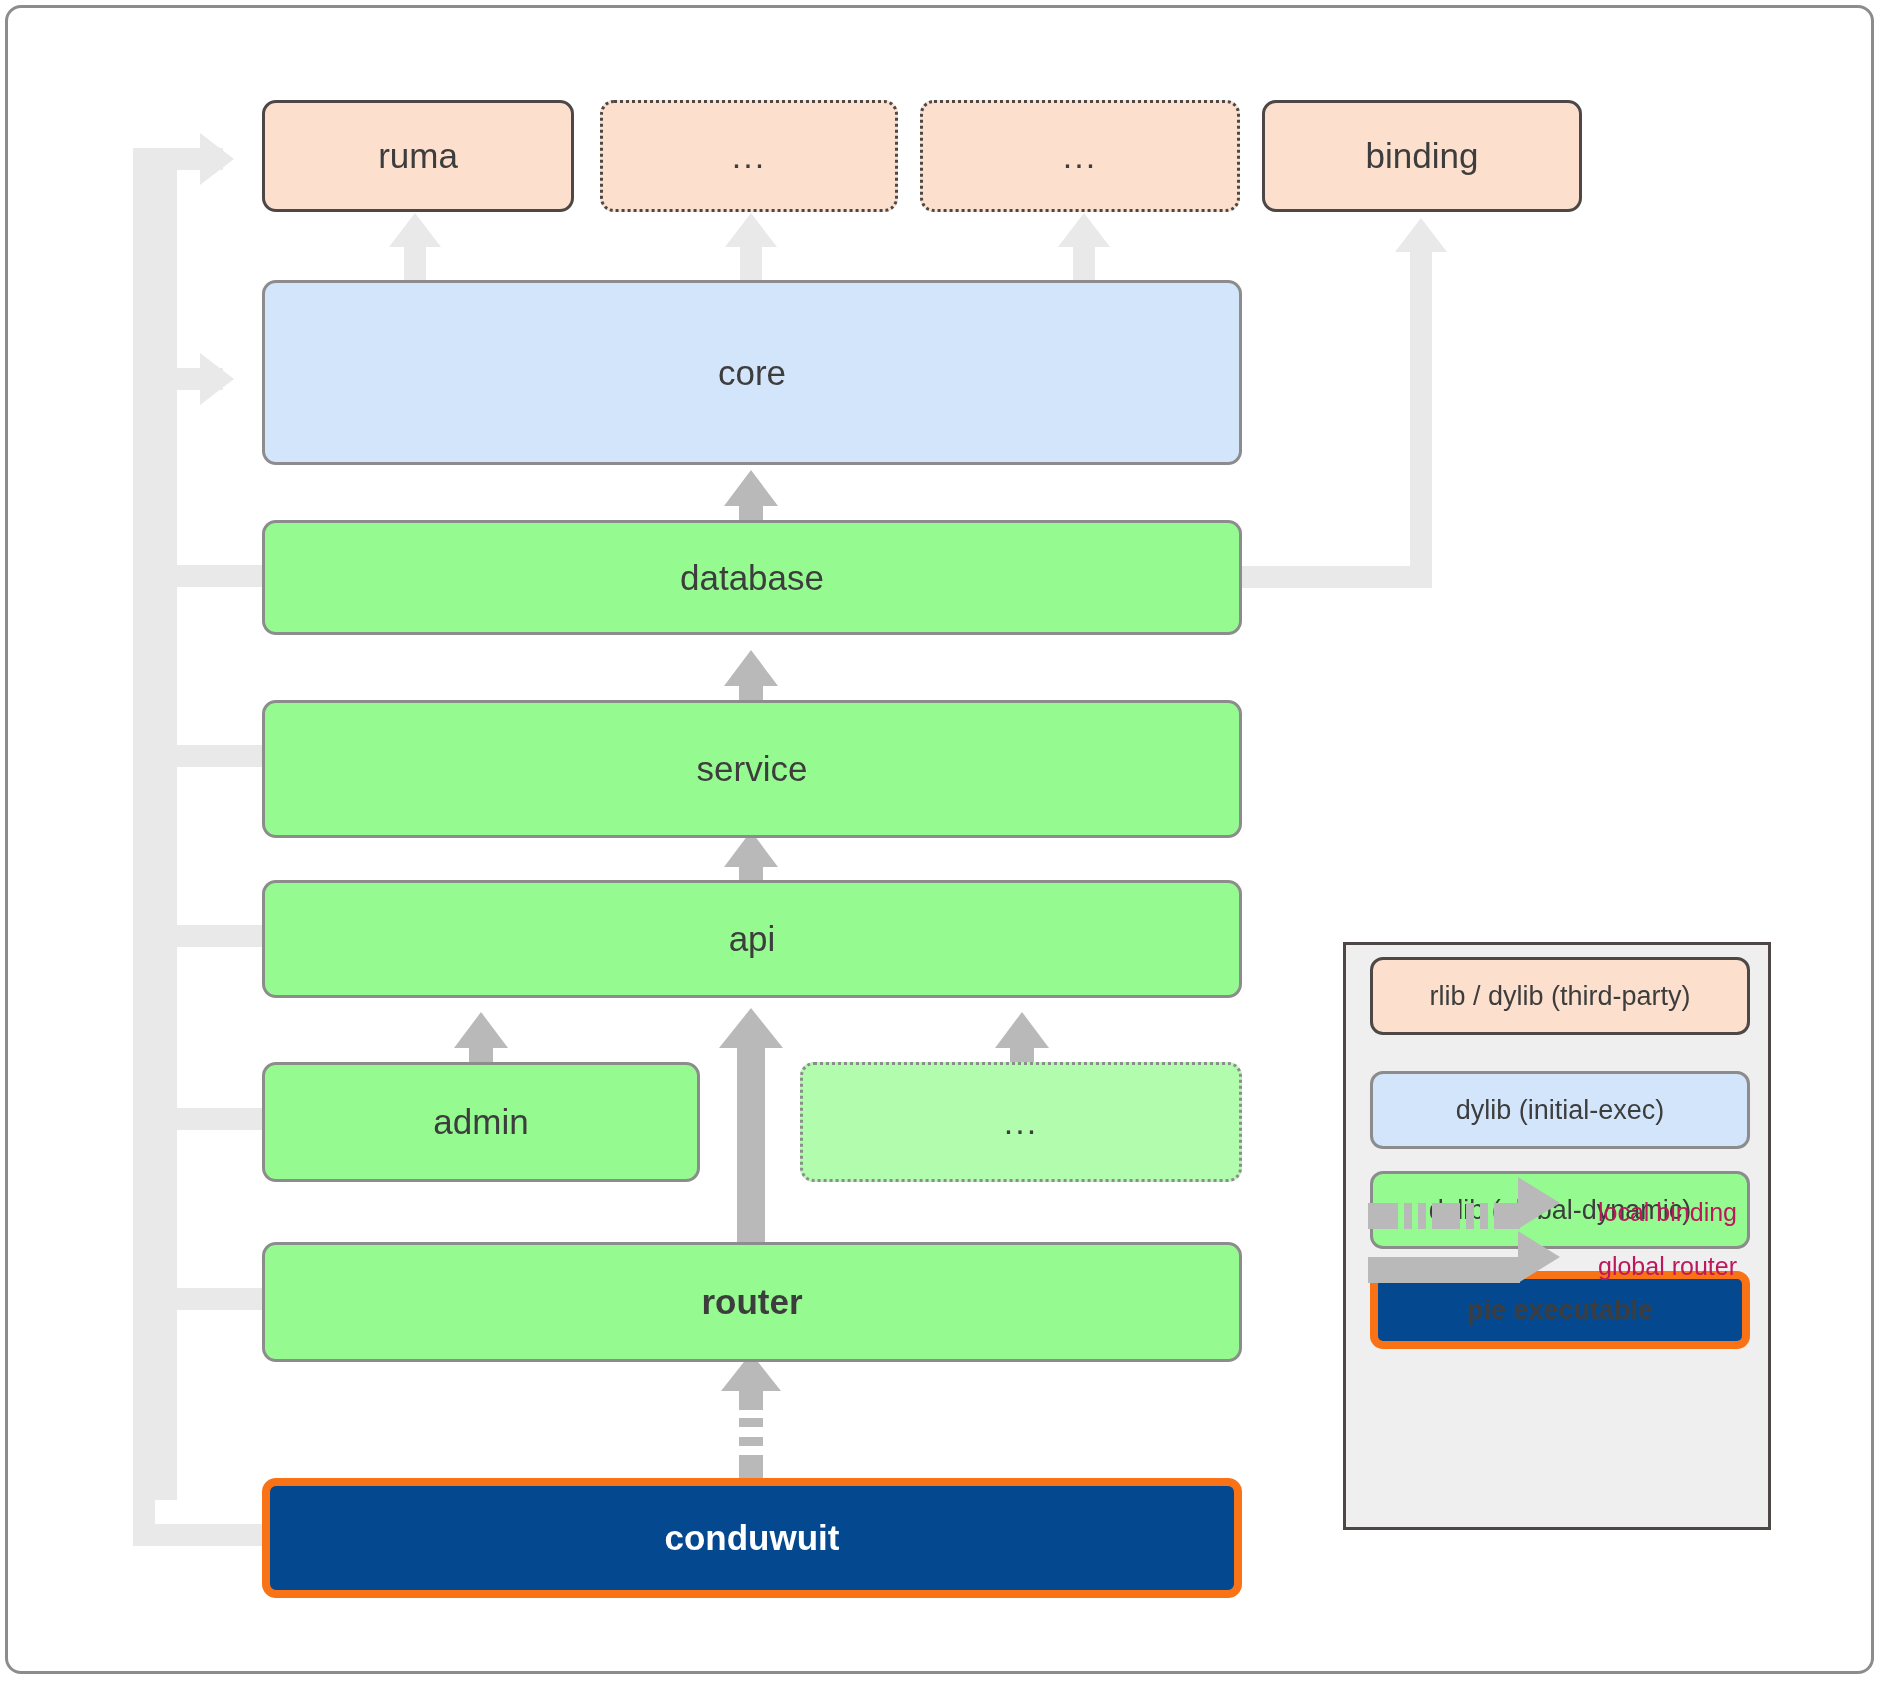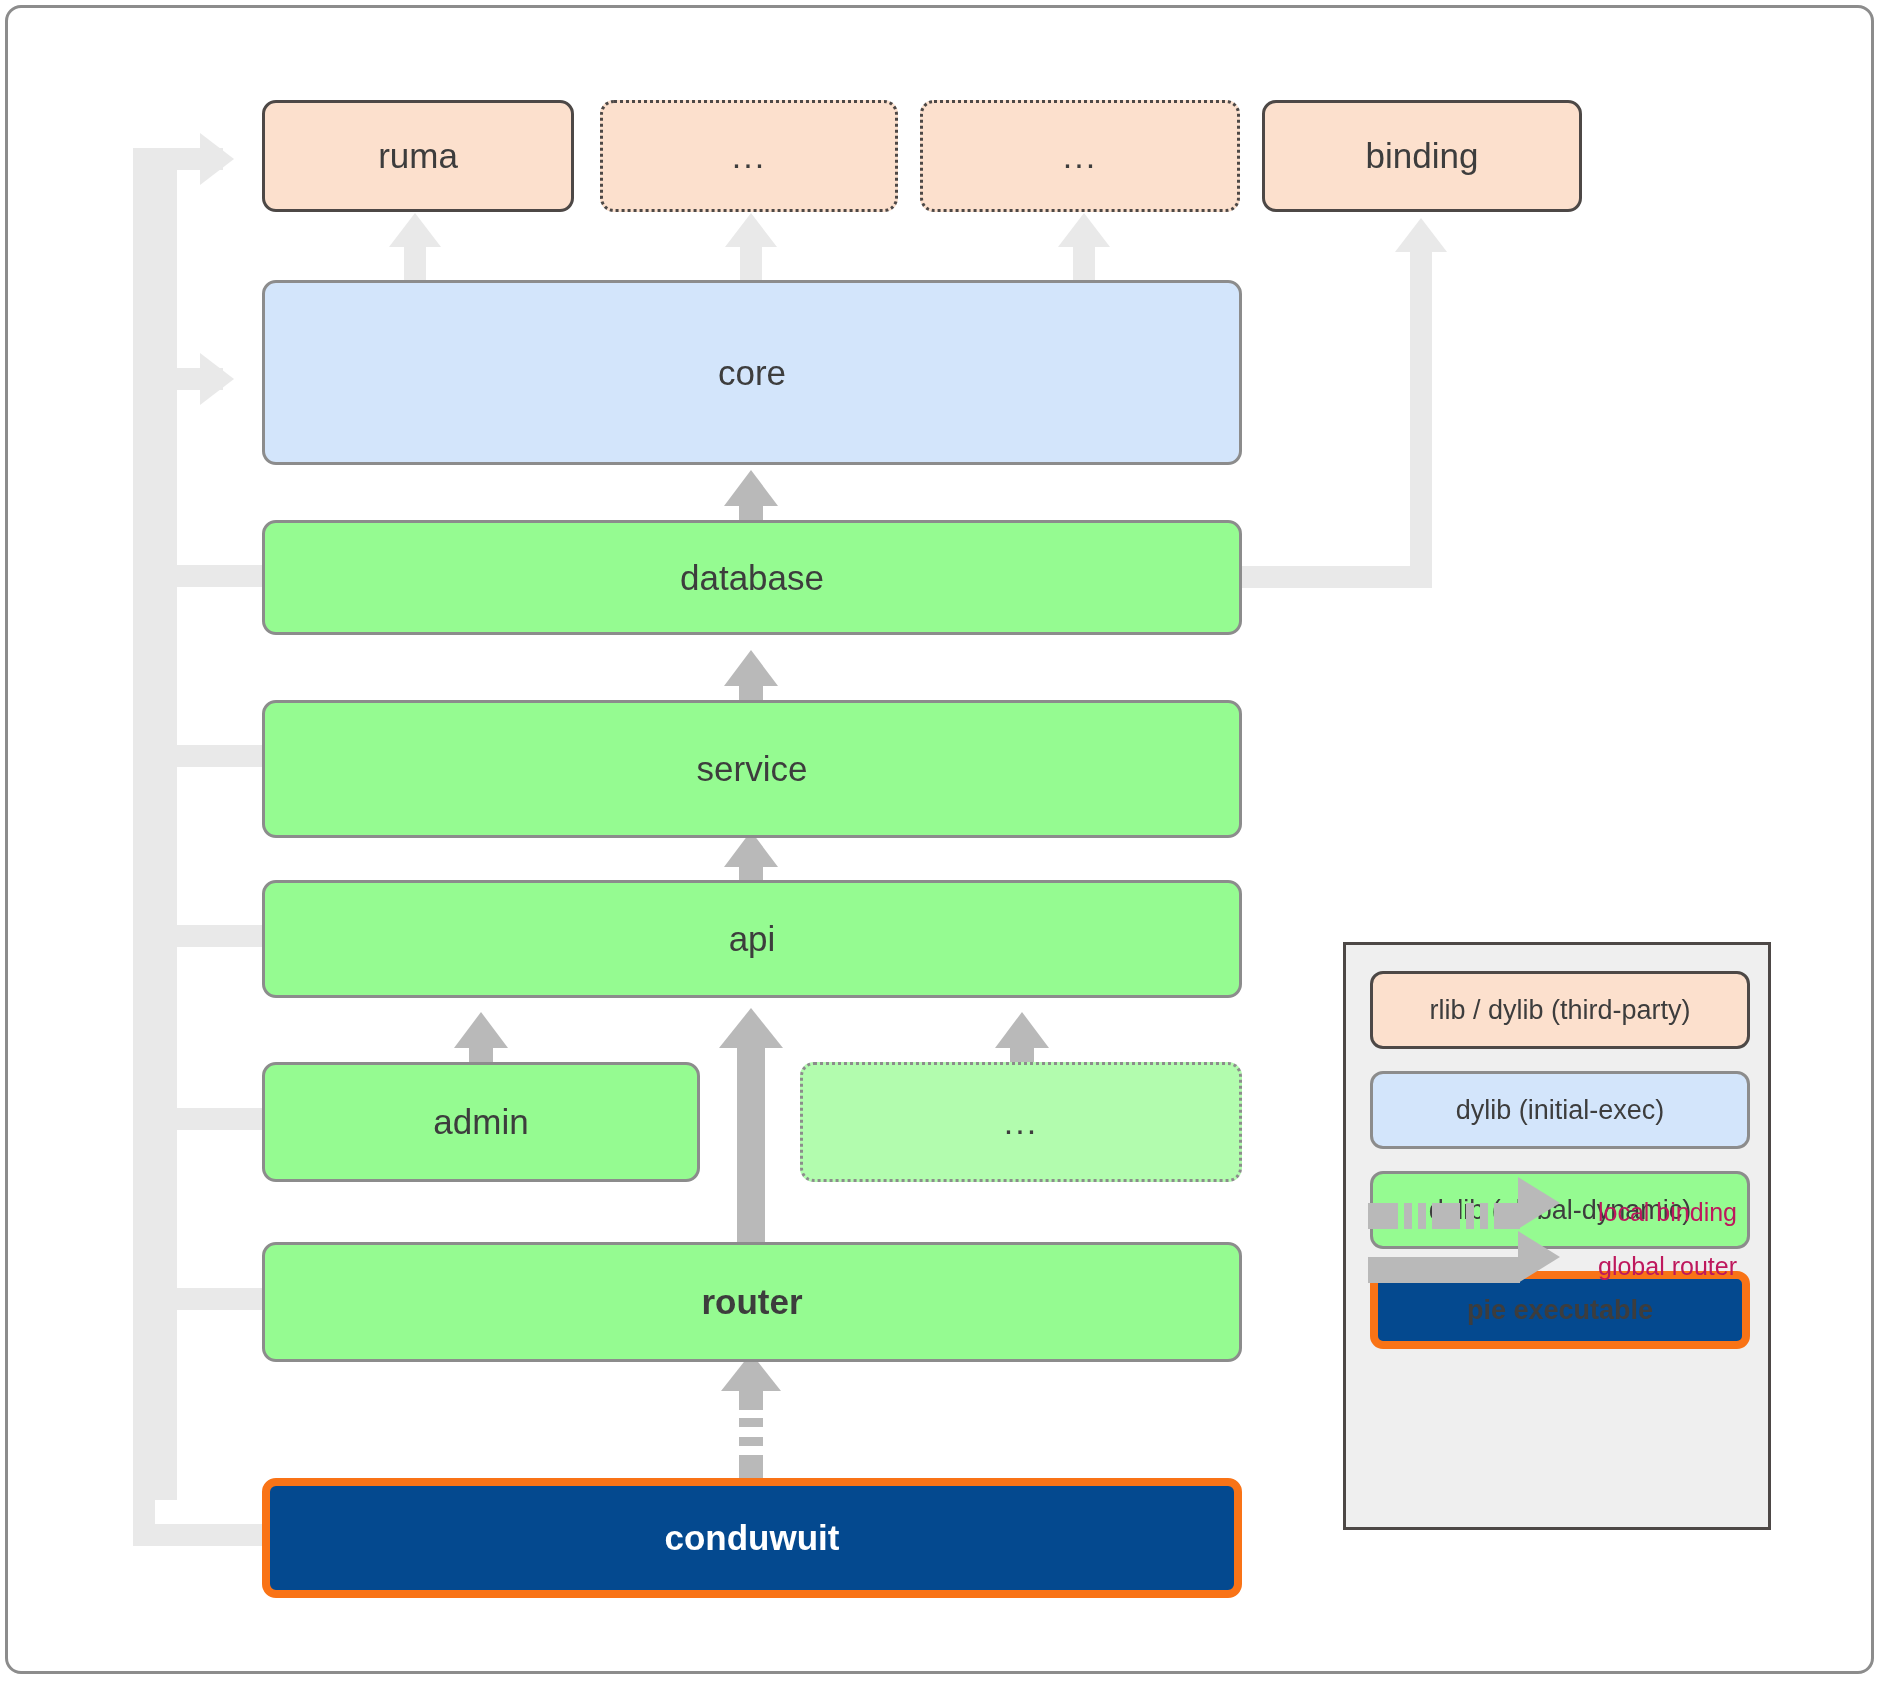--- a/index.html
+++ b/index.html
@@ -144,21 +144,21 @@
 
   <div class="node n-gdyn" style="left:262px;top:1242px;width:980px;height:120px;font-weight:bold;">
     <span>router</span>
   </div>
 
   <div class="node n-pie" style="left:262px;top:1478px;width:980px;height:120px;">
     <span>conduwuit</span>
   </div>
 
   <div id="legend">
-    <div class="lg-box n-third" style="top:26px;">
+    <div class="lg-box n-third" style="top:12px;">
       <span>rlib / dylib (third-party)</span>
     </div>
 
     <div class="lg-box n-iexec" style="top:126px;">
       <span>dylib (initial-exec)</span>
     </div>
 
     <div class="lg-box n-gdyn" style="top:226px;">
       <span>dylib (global-dynamic)</span>
     </div>

